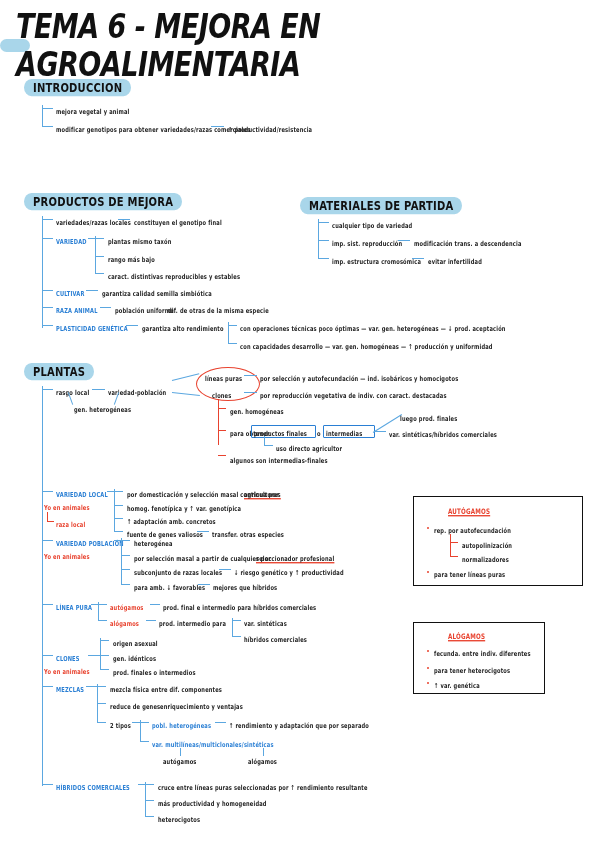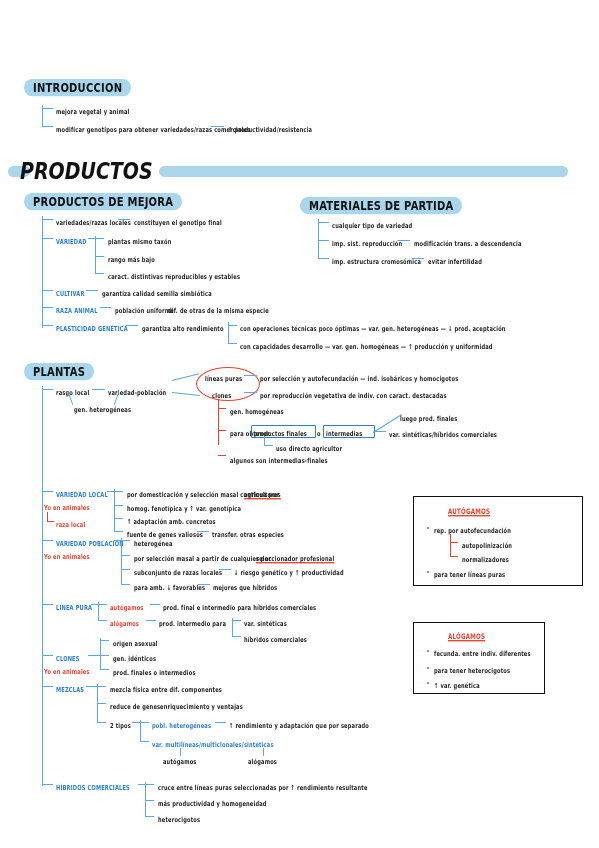--- a/index.html
+++ b/index.html
@@ -60,37 +60,37 @@
   .redbox{position:absolute;border:1.3px solid #111;background:#fff;}
   .ellipse{position:absolute;border:1.4px solid #e8422e;border-radius:50%;}
 
   .bullet{position:absolute;width:2px;height:2px;border-radius:50%;background:#e8422e;}
 </style>
 </head>
 <body>
 
 <div class="page">
 
+  <div class="title-row">
+    <div class="title-bar-l"></div>
+    <div class="title-text">TEMA 6 - MEJORA EN AGROALIMENTARIA</div>
+    <div class="title-bar-r"></div>
+  </div>
 
   <div class="pill" style="left:24px;top:80px;">INTRODUCCION</div>
 
   <div class="ln v" style="left:42px;top:105px;height:22px;"></div>
   <div class="ln h" style="left:42px;top:108px;width:11px;"></div>
   <div class="ln h" style="left:42px;top:126px;width:11px;"></div>
 
   <div class="hw" style="left:56px;top:108px;">mejora vegetal y animal</div>
   <div class="hw" style="left:56px;top:126px;">modificar genotipos para obtener variedades/razas comerciales</div>
   <div class="ln h" style="left:211px;top:126px;width:13px;"></div>
   <div class="hw" style="left:228px;top:126px;">↑ productividad/resistencia</div>
 
-  <div class="bigsec" style="left:8px;top:160px;">
-    <div class="dot"></div>
-    <div class="txt">PRODUCTOS</div>
-    <div class="bar"></div>
-  </div>
 
   <div class="pill" style="left:24px;top:194px;">PRODUCTOS DE MEJORA</div>
 
   <div class="ln v" style="left:42px;top:216px;height:112px;"></div>
   <div class="ln h" style="left:42px;top:219px;width:11px;"></div>
   <div class="ln h" style="left:42px;top:238px;width:11px;"></div>
   <div class="ln h" style="left:42px;top:290px;width:11px;"></div>
   <div class="ln h" style="left:42px;top:307px;width:11px;"></div>
   <div class="ln h" style="left:42px;top:325px;width:11px;"></div>
 

